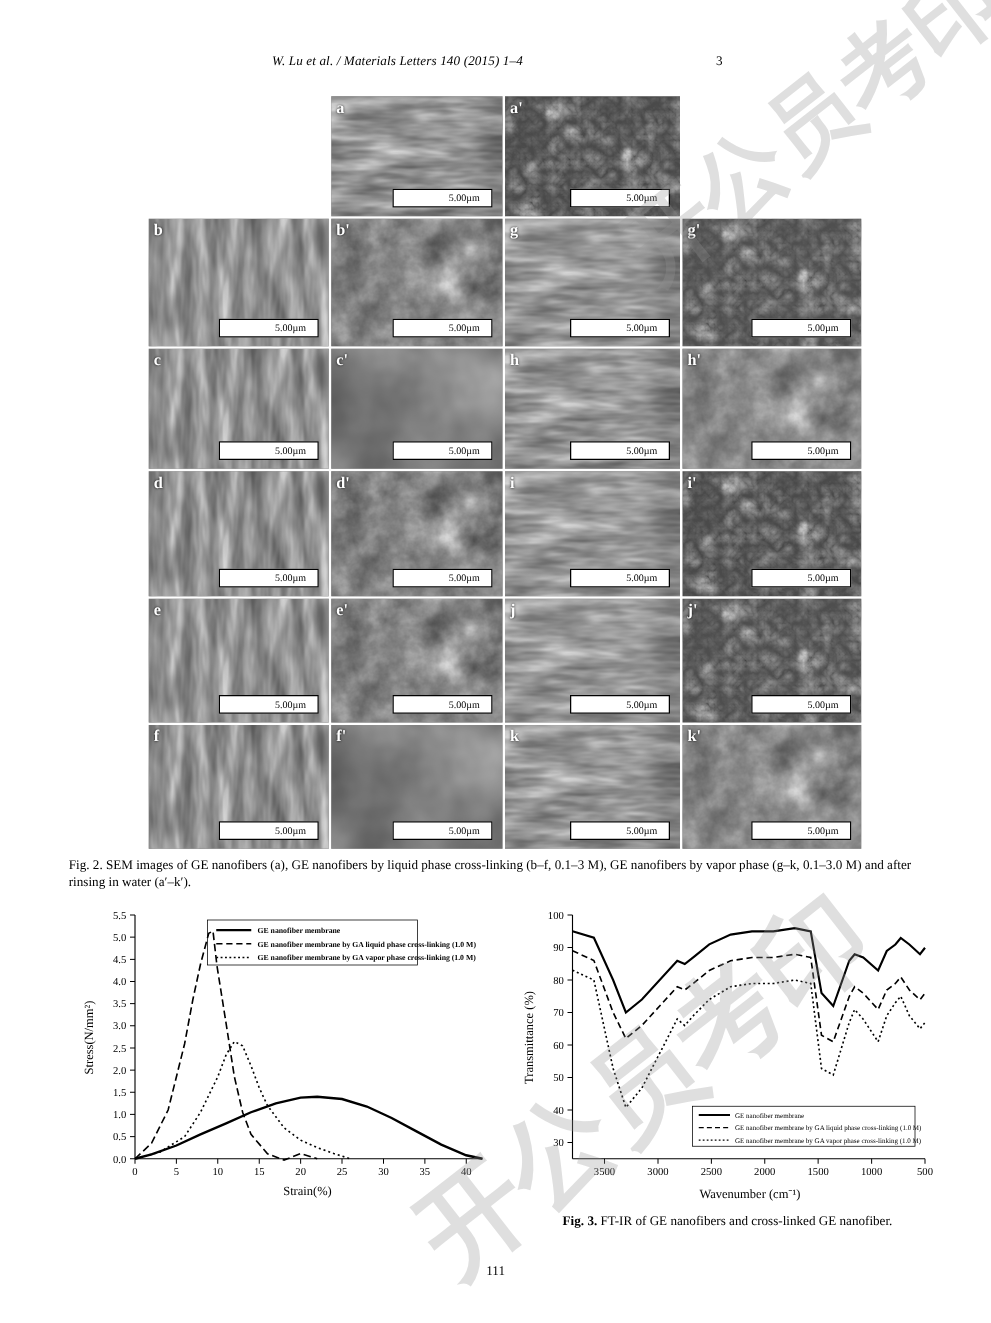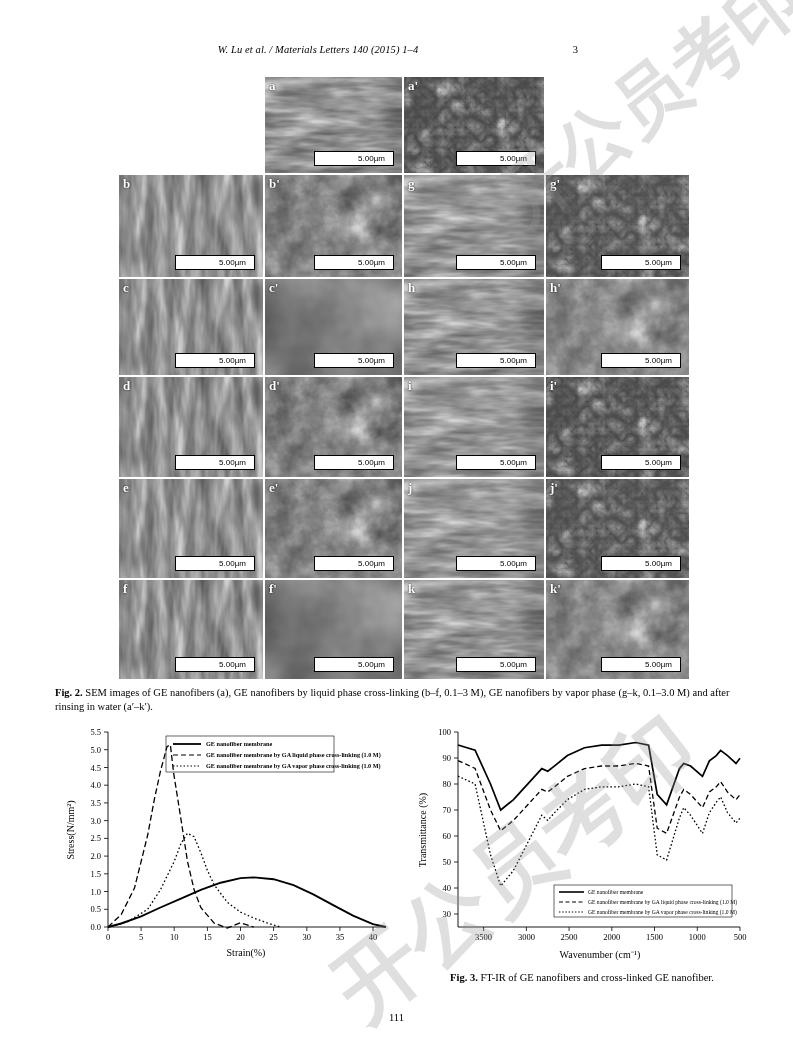--- a/index.html
+++ b/index.html
@@ -96,38 +96,38 @@
     width: 78px;
     height: 13px;
     background: #fff;
     border: 1px solid #000;
     z-index: 6;
     display: flex;
     align-items: center;
     justify-content: center;
   }
   .scalebar span {
-    font-family: Liberation Sans, sans-serif;
+    font-family: Liberation Serif, serif;
     font-size: 8px;
     color: #000;
     line-height: 1;
     padding-left: 35px;
   }
 
   
   .fig2-caption {
     position: absolute;
     left: 55px;
     top: 686px;
     width: 685px;
     font-size: 10.5px;
     line-height: 1.32;
     text-align: left;
   }
-  .fig2-caption b { font-weight: bold; }
+  .fig2-caption b { font-weight: normal; }
 
   
   .fig3 {
     position: absolute;
     left: 58px;
     top: 722px;
     width: 340px;
     height: 270px;
     z-index: 5;
   }

